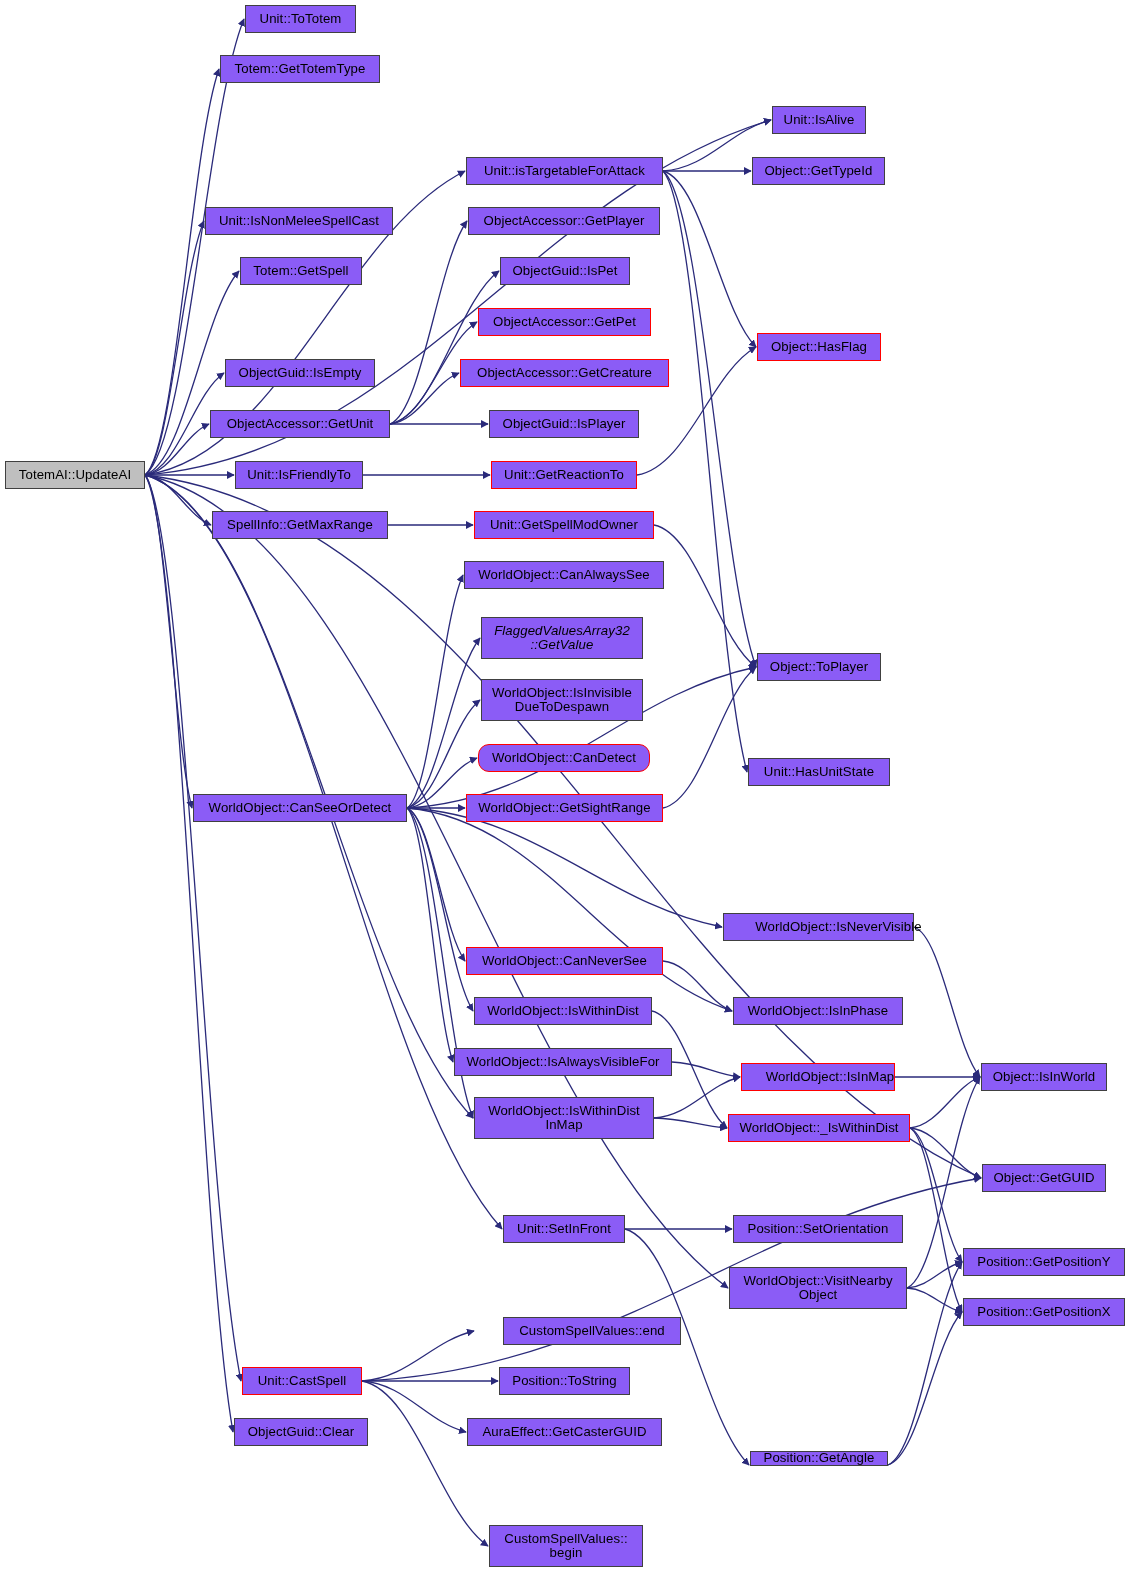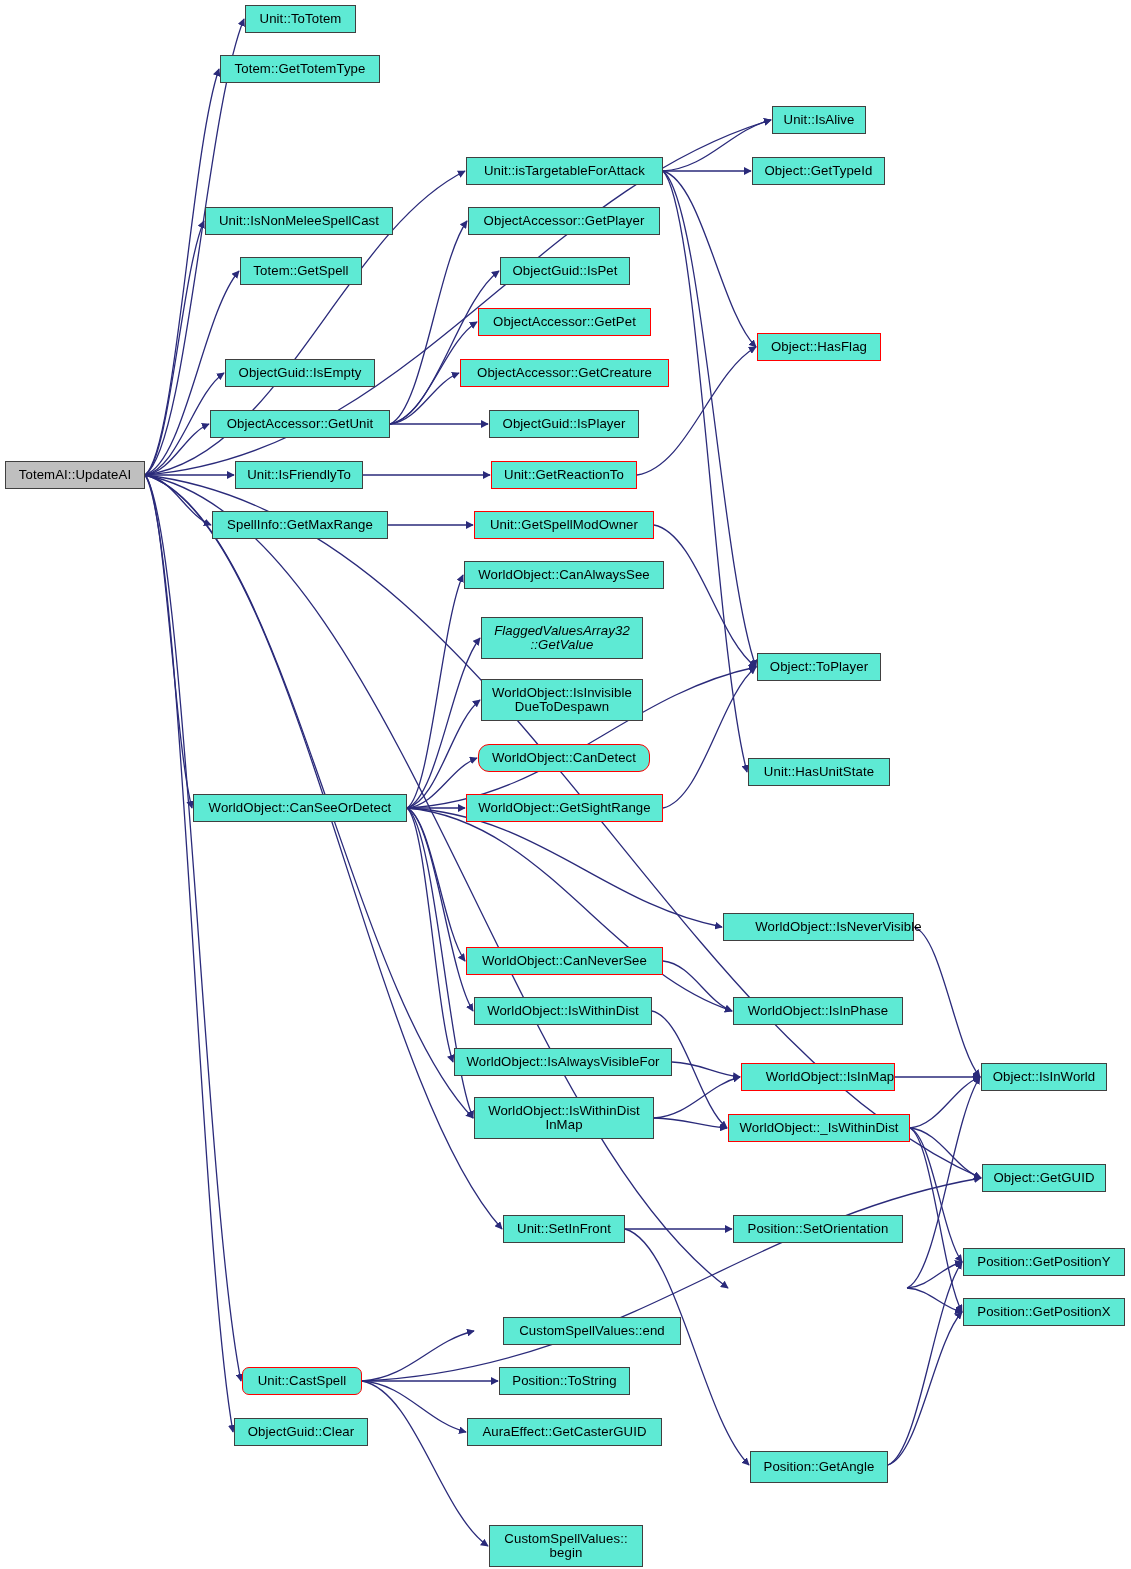--- a/index.html
+++ b/index.html
@@ -23,21 +23,21 @@
     height: 1569px;
     pointer-events: none;
   }
   .node {
     position: absolute;
     box-sizing: border-box;
     display: flex;
     align-items: center;
     justify-content: center;
     text-align: center;
-    background: #5eead4;
+    background: #8b5cf6;
     border: 1px solid #404040;
     color: #000000;
     font-size: 13.2px;
     line-height: 1.08;
     letter-spacing: 0.1px;
     white-space: pre-line;
     z-index: 5;
   }
   .node.red {
     border-color: #ff0000;
@@ -162,22 +162,24 @@
     <div class="node" style="left: 454px; top: 1048px; width: 218px; height: 28px;">WorldObject::IsAlwaysVisibleFor</div>
     <div class="node red" style="left: 741px; top: 1063px; width: 154px; height: 28px; padding-left: 24px;">WorldObject::IsInMap</div>
     <div class="node" style="left: 981px; top: 1063px; width: 126px; height: 28px;">Object::IsInWorld</div>
     <div class="node" style="left: 474px; top: 1097px; width: 180px; height: 42px;">WorldObject::IsWithinDist
 InMap</div>
     <div class="node red" style="left: 728px; top: 1114px; width: 182px; height: 28px;">WorldObject::_IsWithinDist</div>
     <div class="node" style="left: 982px; top: 1164px; width: 124px; height: 28px;">Object::GetGUID</div>
     <div class="node" style="left: 503px; top: 1215px; width: 122px; height: 28px;">Unit::SetInFront</div>
     <div class="node" style="left: 733px; top: 1215px; width: 170px; height: 28px;">Position::SetOrientation</div>
     <div class="node" style="left: 963px; top: 1248px; width: 162px; height: 28px;">Position::GetPositionY</div>
+    <div class="node" style="left: 729px; top: 1267px; width: 178px; height: 42px;">WorldObject::VisitNearby
+Object</div>
     <div class="node" style="left: 963px; top: 1298px; width: 162px; height: 28px;">Position::GetPositionX</div>
     <div class="node" style="left: 475px; top: 1317px; width: 178px; height: 28px; margin-left: 28px;">CustomSpellValues::end</div>
-    <div class="node red" style="left: 242px; top: 1367px; width: 120px; height: 28px; border-radius: 7px;">Unit::CastSpell</div>
+    <div class="node red" style="left: 242px; top: 1367px; width: 120px; height: 28px;">Unit::CastSpell</div>
     <div class="node" style="left: 499px; top: 1367px; width: 131px; height: 28px;">Position::ToString</div>
     <div class="node" style="left: 467px; top: 1418px; width: 195px; height: 28px;">AuraEffect::GetCasterGUID</div>
     <div class="node" style="left: 234px; top: 1418px; width: 134px; height: 28px;">ObjectGuid::Clear</div>
-    <div class="node" style="left: 750px; top: 1451px; width: 138px; height: 32px;">Position::GetAngle</div>
+    <div class="node" style="left: 750px; top: 1451px; width: 138px; height: 15px;">Position::GetAngle</div>
     <div class="node" style="left: 489px; top: 1525px; width: 154px; height: 42px;">CustomSpellValues::
 begin</div>
   </div>
 
 </body></html>

